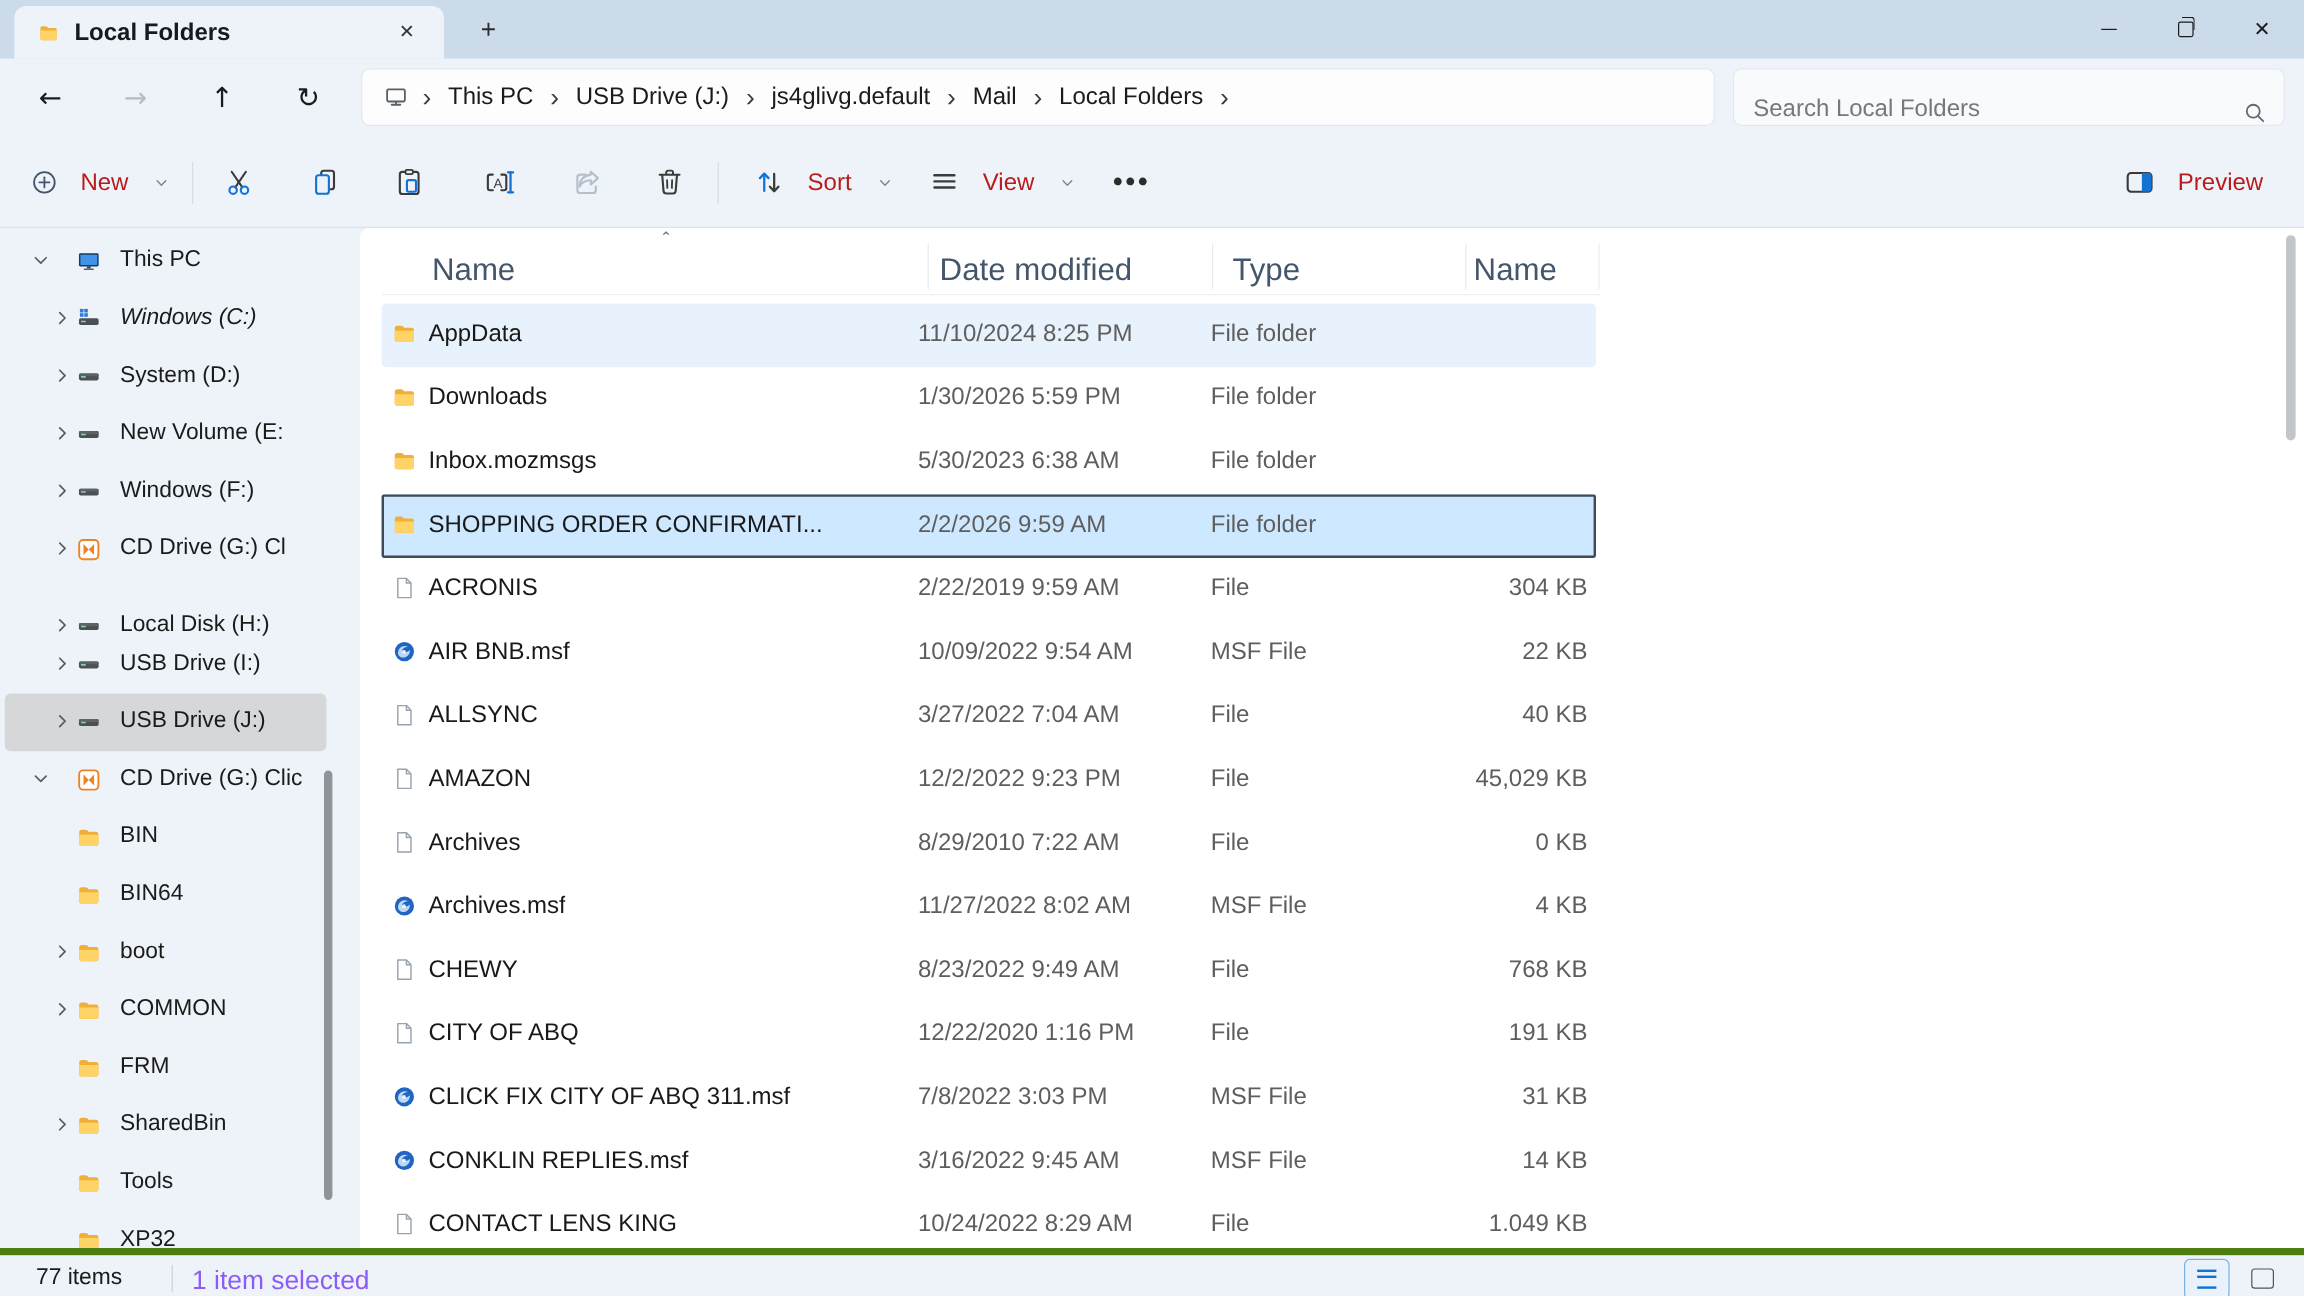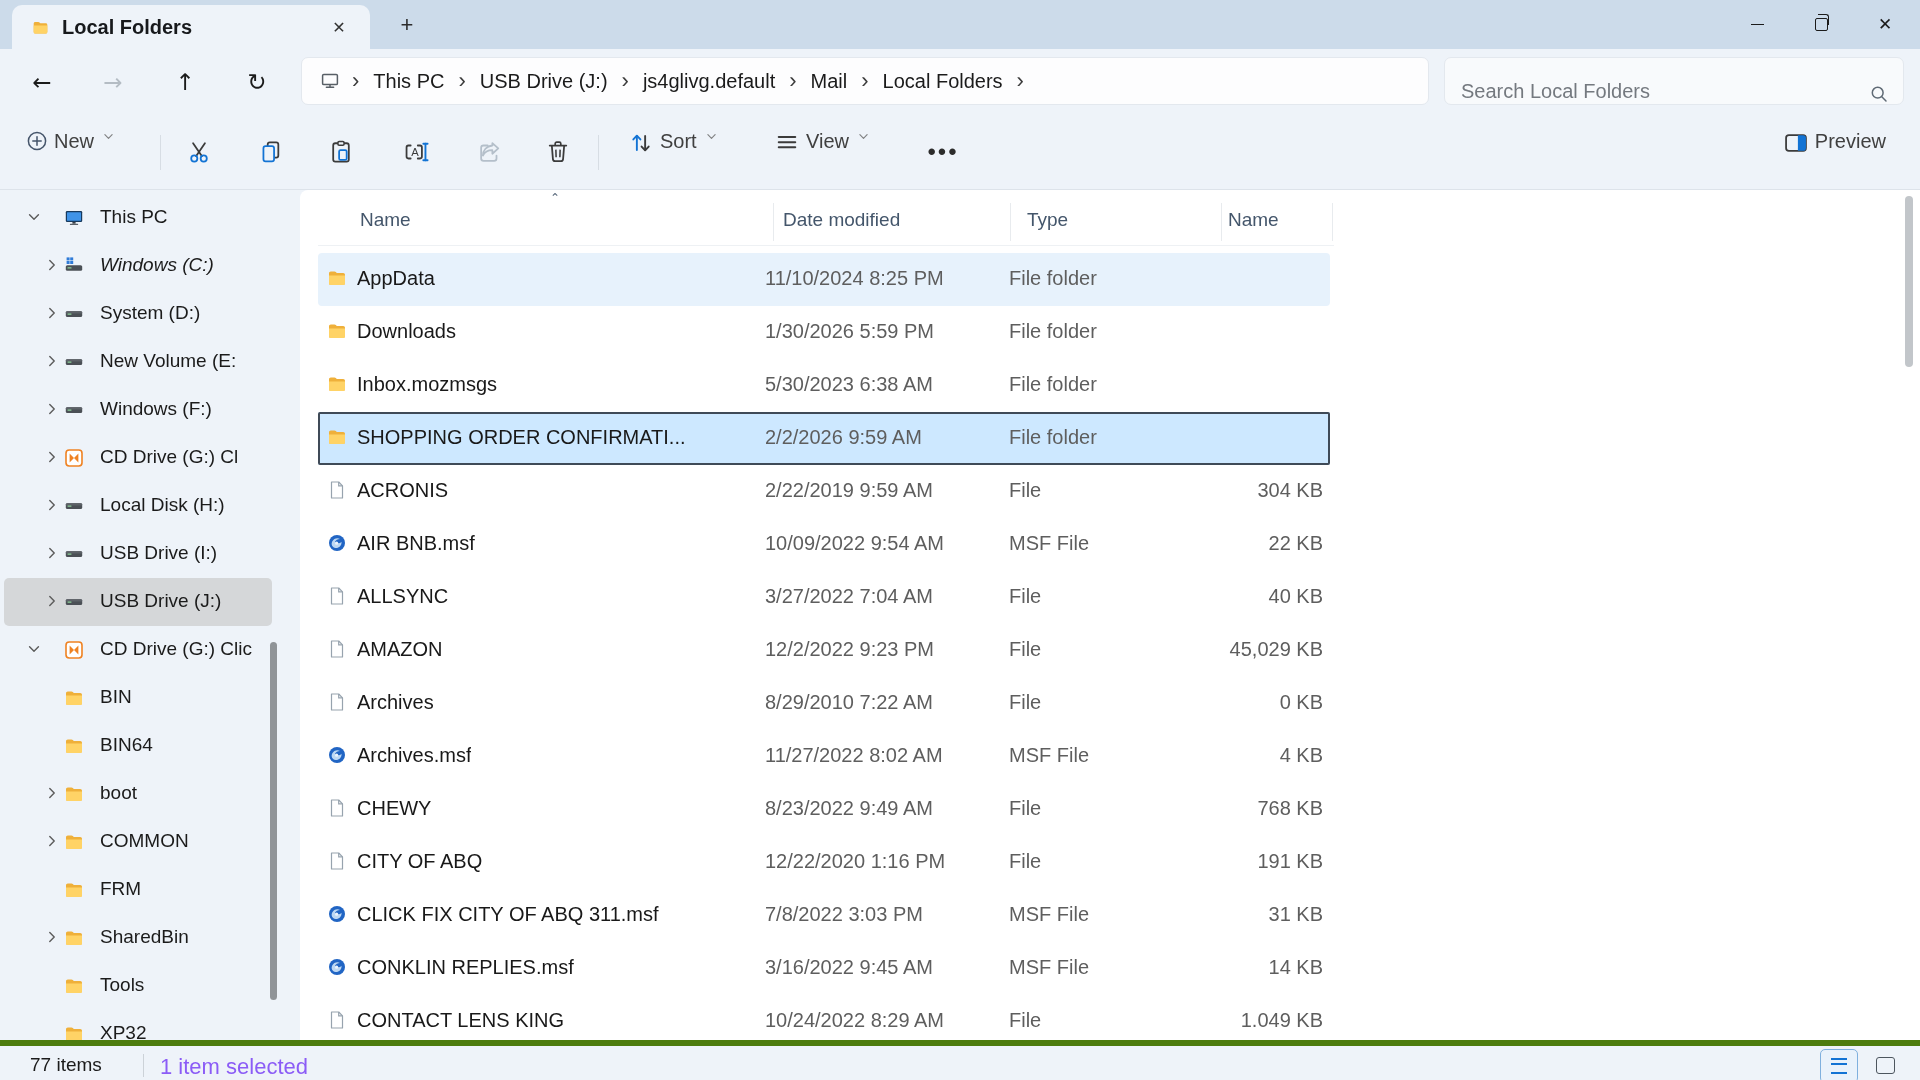--- a/index.html
+++ b/index.html
@@ -29,37 +29,37 @@
        border-radius:7px;display:flex;align-items:center;padding:0 12px;box-sizing:border-box;}
   .crumb{font-size:20px;color:#1b1b1b;padding:4px 2px;white-space:nowrap;}
   .crumb-sep{font-size:22px;color:#3c3c3c;padding:0 12px;}
   .addr .ic20{margin-left:6px;}
   .search{position:absolute;left:1444px;top:8px;width:460px;height:48px;background:#f8fafc;border:1px solid #e3e8ee;
        border-radius:7px;display:flex;align-items:flex-end;padding:0 14px;box-sizing:border-box;}
   .search input{flex:1;border:none;outline:none;background:transparent;font-family:inherit;font-size:20px;color:#1b1b1b;}
   .search input::placeholder{color:#74797f;opacity:1;}
   
   .toolbar{position:absolute;top:115px;left:0;right:0;height:75px;background:#eef3f9;border-bottom:1px solid #dde3ea;box-sizing:border-box;}
-  .tbtn{position:absolute;top:15px;height:44px;display:flex;align-items:flex-start;gap:6px;padding:0 10px;border-radius:5px;font-size:20px;color:#404040;}
+  .tbtn{position:absolute;top:15px;height:44px;display:flex;align-items:center;gap:19px;padding:0 10px;border-radius:5px;font-size:20px;color:#b91c1c;}
   .tbtn .chev-dn{margin-left:2px;}
   .tb-divider{position:absolute;top:20px;width:1px;height:35px;background:#d7dde4;}
   .iconbtn{position:absolute;top:15px;width:46px;height:44px;display:flex;align-items:center;justify-content:center;border-radius:5px;}
   .more-dots{font-size:24px;letter-spacing:2px;color:#2c2c2c;}
   .preview-btn{right:24px;position:absolute;}
   
   .sidebar{position:absolute;left:0;top:190px;width:300px;bottom:40px;overflow:hidden;}
   .si{position:absolute;left:4px;width:268px;height:48px;border-radius:5px;}
   .si.selected{background:#d5d7d9;}
   .si .chev{position:absolute;top:15px;}
   .si .icon{position:absolute;left:60px;top:14px;}
   .si .label{position:absolute;left:96px;top:12px;font-size:19px;white-space:nowrap;}
   .sb-scroll{position:absolute;left:270px;top:452px;width:7px;height:358px;background:#909498;border-radius:4px;}
   .filepane{position:absolute;left:300px;top:190px;right:0;bottom:40px;background:#ffffff;border-radius:8px 0 0 0;overflow:hidden;}
   .hdr{position:absolute;left:18px;top:5px;width:1016px;height:50px;border-bottom:1px solid #eef1f4;}
-  .hcell{position:absolute;top:14px;font-size:19px;color:#44566b;}
+  .hcell{position:absolute;top:14px;font-size:26px;color:#44566b;}
   .hsep{position:absolute;top:8px;width:1px;height:38px;background:#e8ebee;}
   .sort-caret{position:absolute;left:230px;top:-4px;width:14px;height:10px;color:#5b6b7d;font-size:12px;text-align:center;}
   .row{position:absolute;left:18px;width:1012px;height:53px;border-radius:4px;}
   .row.hover{background:#e7f2fc;}
   .row.selected{background:#cde8ff;outline:2px solid #3f4a57;outline-offset:-2px;border-radius:2px;}
   .row .fi{position:absolute;left:9px;top:15px;}
   .c-name{position:absolute;left:39px;top:14px;font-size:20px;color:#191919;white-space:nowrap;max-width:390px;overflow:hidden;}
   .c-date{position:absolute;left:447px;top:14px;font-size:20px;color:#5e5e5e;white-space:nowrap;}
   .c-type{position:absolute;left:691px;top:14px;font-size:20px;color:#5e5e5e;white-space:nowrap;}
   .c-size{position:absolute;left:870px;top:14px;width:135px;text-align:right;font-size:20px;color:#5e5e5e;white-space:nowrap;}
@@ -364,21 +364,21 @@
         </div>
         <div class="si" style="top: 244px;">
           <svg class="chev chev-r" style="left:40px">
             <use href="#sym-chev"></use>
           </svg>
           <svg class="icon ic20">
             <use href="#sym-cd"></use>
           </svg>
           <span class="label">CD Drive (G:) Cl</span>
         </div>
-        <div class="si" style="top: 292px;">
+        <div class="si" style="top: 308px;">
           <svg class="chev chev-r" style="left:40px">
             <use href="#sym-chev"></use>
           </svg>
           <svg class="icon ic20">
             <use href="#sym-drive"></use>
           </svg>
           <span class="label">Local Disk (H:)</span>
         </div>
         <div class="si" style="top: 340px;">
           <svg class="chev chev-r" style="left:40px">

